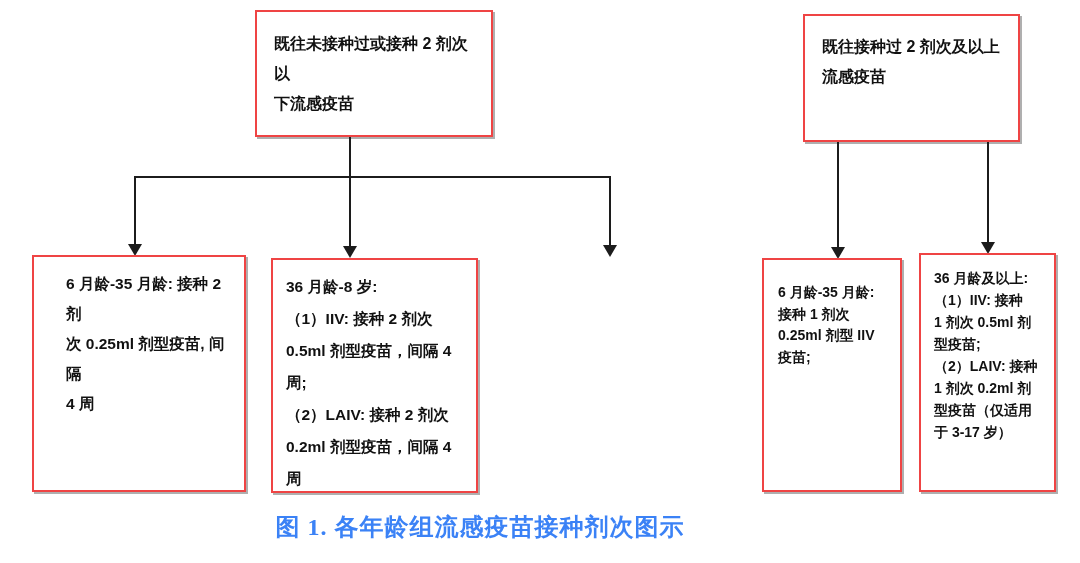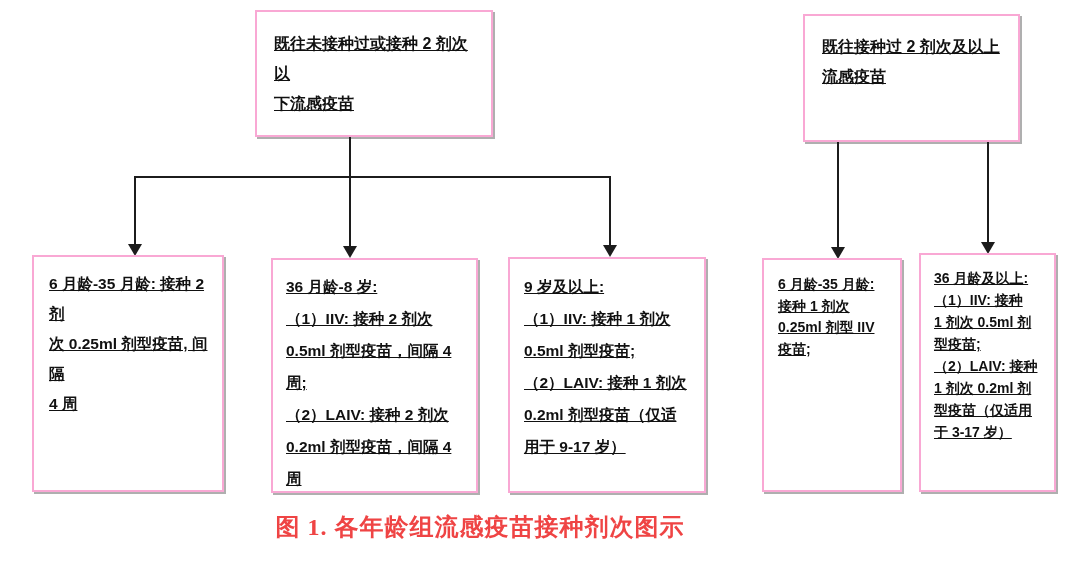--- a/index.html
+++ b/index.html
@@ -7,58 +7,57 @@
     position:relative;
     width:1080px;height:563px;
     background:#ffffff;
     font-family:"Liberation Sans","DejaVu Sans",sans-serif;
     color:#111111;
     overflow:hidden;
   }
   .node{
     position:absolute;
     background:#ffffff;
-    border:2px solid #f9a8d4;
+    border:2px solid #ef4444;
     box-shadow:2px 2px 0 rgba(110,110,110,0.55);
     box-sizing:border-box;
-    text-decoration:underline;
   }
   .node-text{
     white-space:pre-line;
     font-weight:bold;
     color:#111111;
   }
   
   .n-top{font-size:16px;line-height:30px;}
   .n-topleft{left:255px;top:10px;width:238px;height:127px;padding:17px 12px 0 17px;}
   .n-topright{left:803px;top:14px;width:217px;height:128px;padding:16px 16px 0 17px;}
   
-  .n-leaf1{left:32px;top:255px;width:192px;height:237px;padding:12px 10px 0 15px;font-size:15.5px;line-height:30px;}
+  .n-leaf1{left:32px;top:255px;width:214px;height:237px;padding:12px 10px 0 32px;font-size:15.5px;line-height:30px;}
   .n-leaf2{left:271px;top:258px;width:207px;height:235px;padding:11px 20px 0 13px;font-size:15.5px;line-height:32px;}
   .n-leaf3{left:508px;top:257px;width:198px;height:236px;padding:12px 8px 0 14px;font-size:15.5px;line-height:32px;}
-  .n-leaf4{left:762px;top:258px;width:140px;height:234px;padding:14px 6px 0 14px;font-size:14px;line-height:21.5px;}
+  .n-leaf4{left:762px;top:258px;width:140px;height:234px;padding:22px 6px 0 14px;font-size:14px;line-height:21.5px;}
   .n-leaf5{left:919px;top:253px;width:137px;height:239px;padding:12px 5px 0 13px;font-size:14px;line-height:22px;}
   
   .cline{position:absolute;background:#1c1c1c;}
   .arrow-down{
     position:absolute;width:0;height:0;
     border-left:7px solid transparent;
     border-right:7px solid transparent;
     border-top:12px solid #1c1c1c;
   }
   
   .caption{
     position:absolute;
     left:140px;top:511px;width:680px;
     text-align:center;
     font-family:"Liberation Serif","DejaVu Serif",serif;
     font-weight:bold;
     font-size:24px;
     letter-spacing:1px;
-    color:#ef4444;
+    color:#3b82f6;
   }
 </style>
 </head>
 <body>
 
 <div class="canvas">
 
   <div class="node n-top n-topleft">
     <div class="node-text">既往未接种过或接种 2 剂次以
 下流感疫苗</div>
@@ -91,28 +90,20 @@
   <div class="node n-leaf2">
     <div class="node-text">36 月龄-8 岁:
 （1）IIV: 接种 2 剂次
 0.5ml 剂型疫苗，间隔 4
 周;
 （2）LAIV: 接种 2 剂次
 0.2ml 剂型疫苗，间隔 4
 周</div>
   </div>
 
-  <div class="node n-leaf3">
-    <div class="node-text">9 岁及以上:
-（1）IIV: 接种 1 剂次
-0.5ml 剂型疫苗;
-（2）LAIV: 接种 1 剂次
-0.2ml 剂型疫苗（仅适
-用于 9-17 岁）</div>
-  </div>
 
   <div class="node n-leaf4">
     <div class="node-text">6 月龄-35 月龄:
 接种 1 剂次
 0.25ml 剂型 IIV
 疫苗;</div>
   </div>
 
   <div class="node n-leaf5">
     <div class="node-text">36 月龄及以上:

